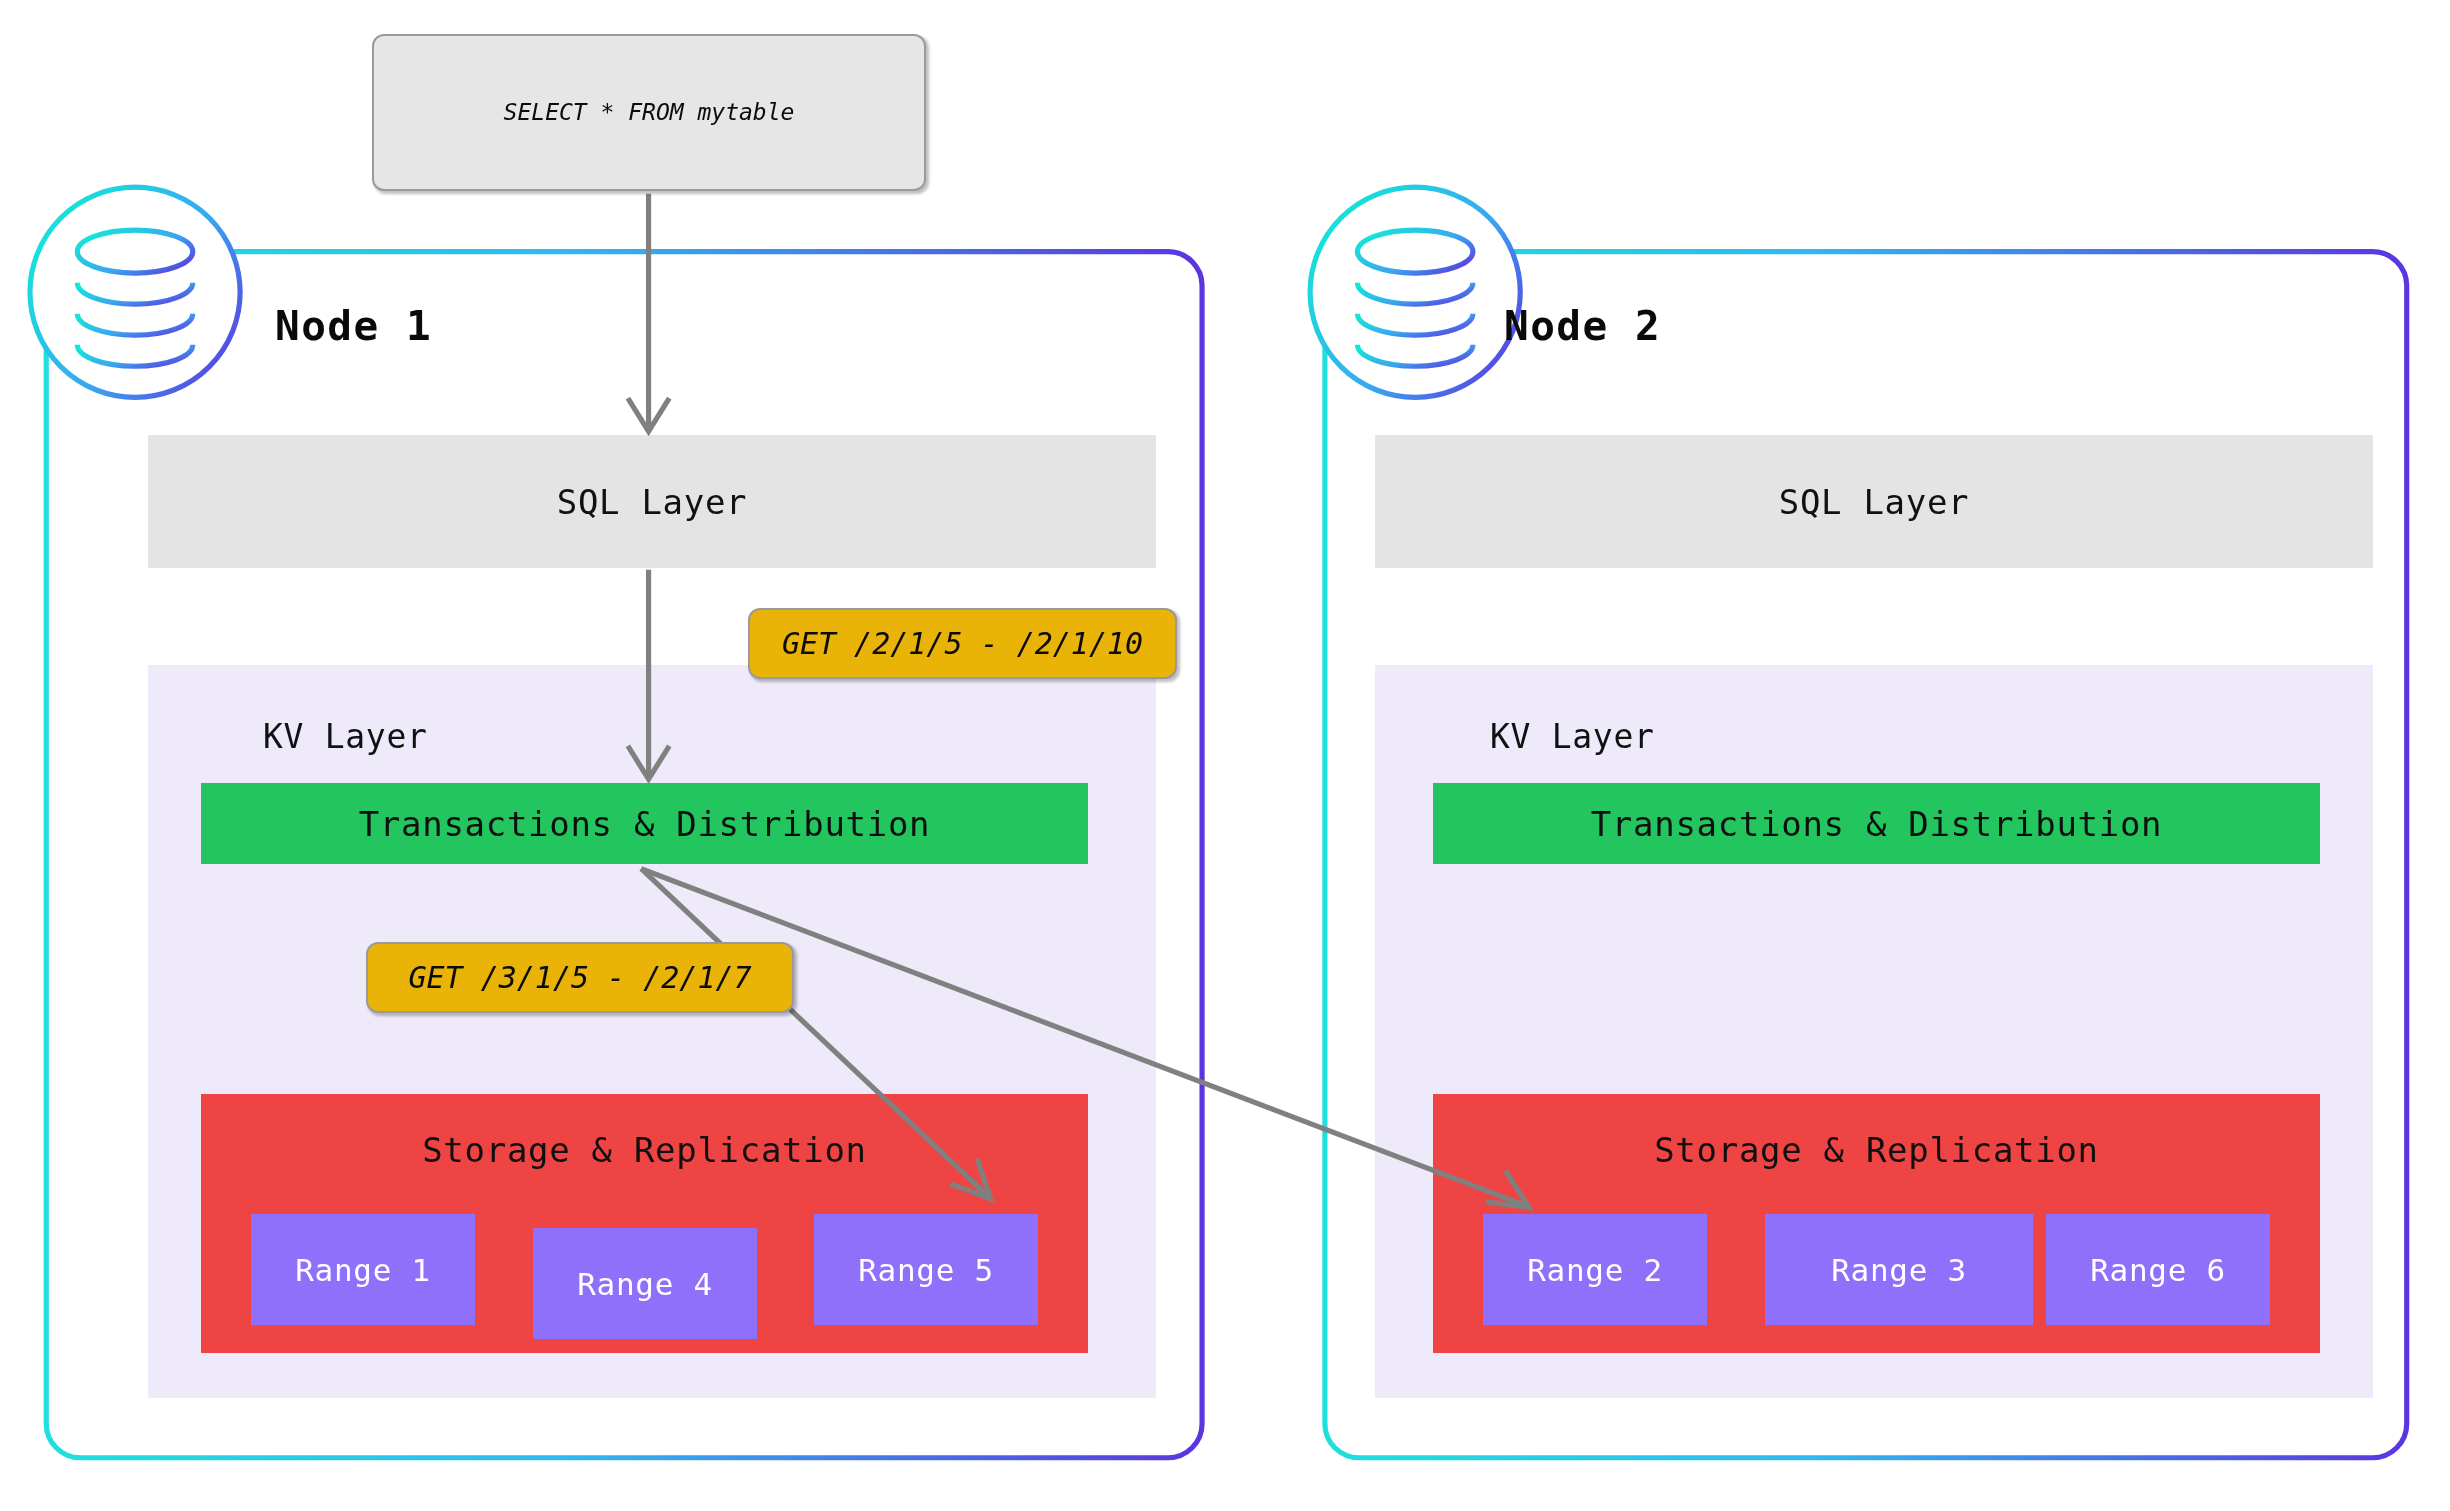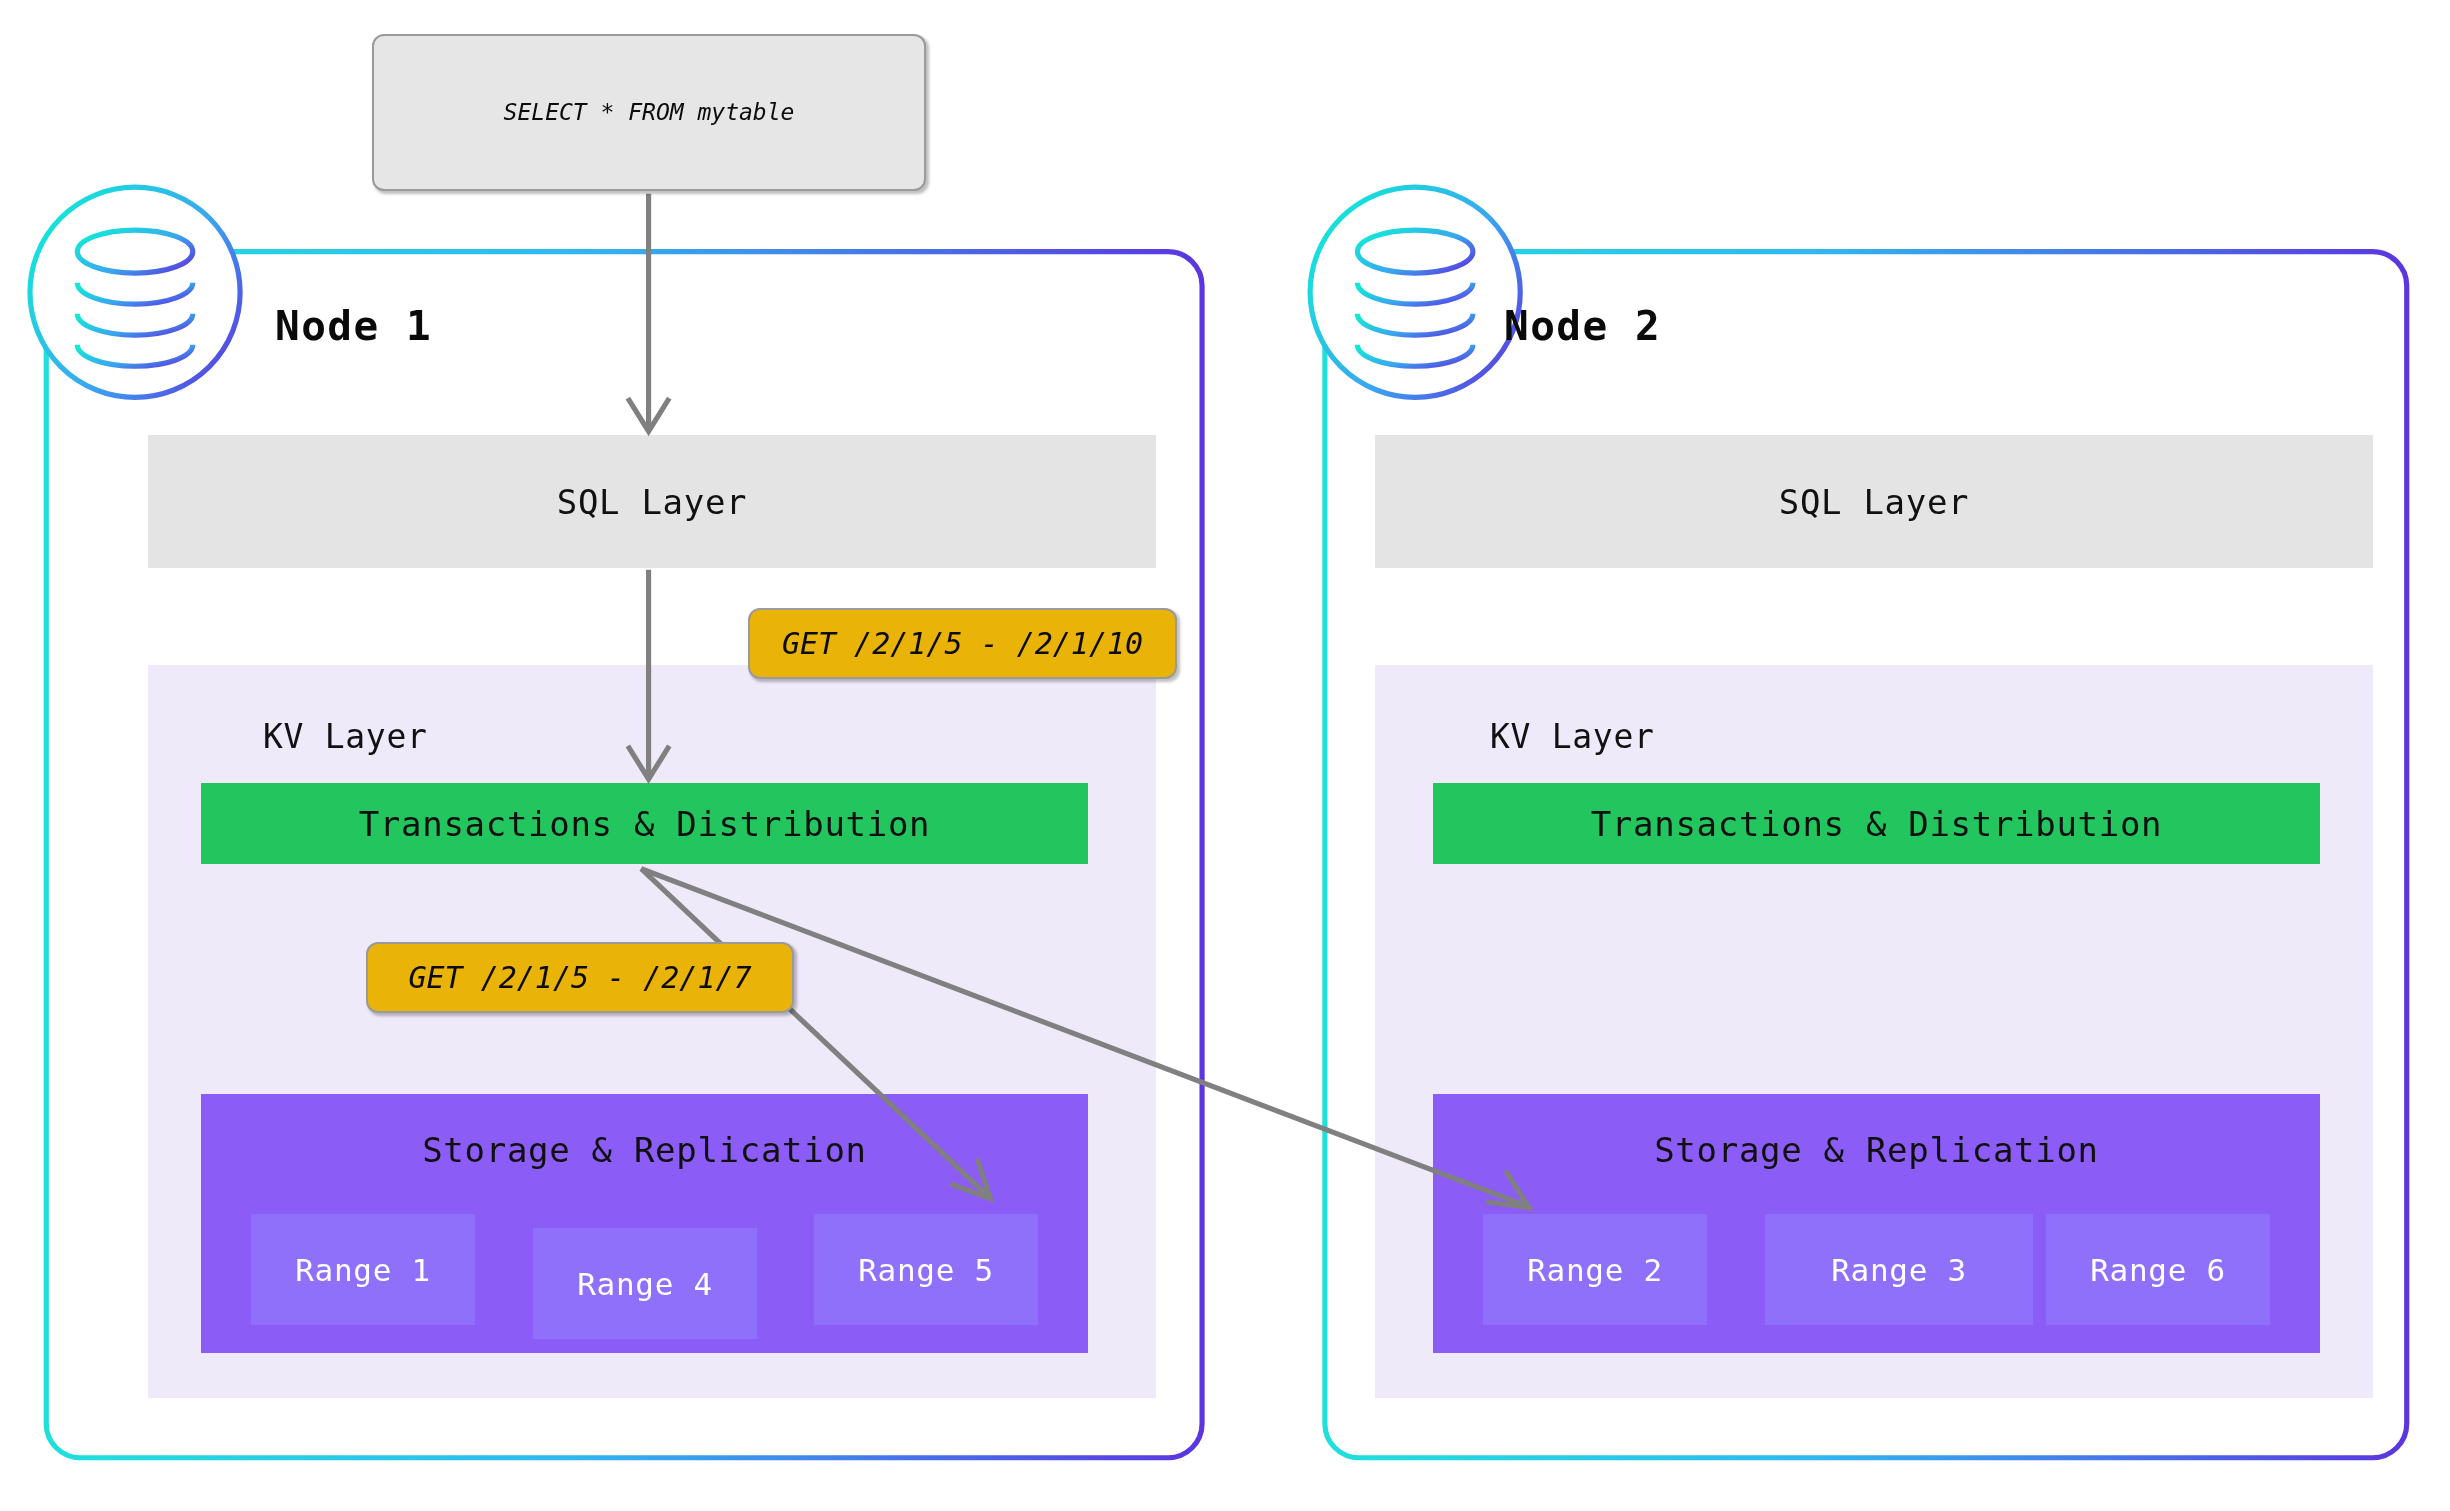--- a/index.html
+++ b/index.html
@@ -81,21 +81,21 @@
     font-family: "DejaVu Sans Mono", "Liberation Mono", monospace;
     font-size: 34px;
     color: #101010;
     letter-spacing: 0.7px;
     white-space: nowrap;
   }
 
   
   .storage-box {
     position: absolute;
-    background: #8b5cf6;
+    background: #ef4444;
   }
   .storage-title {
     position: absolute;
     left: 0; right: 0;
     text-align: center;
     font-family: "DejaVu Sans Mono", "Liberation Mono", monospace;
     font-size: 34px;
     color: #101010;
     letter-spacing: 0.7px;
     white-space: nowrap;
@@ -294,18 +294,18 @@
       <path d="M866,1174 L2058,1628"></path>
       <path d="M2008,1624 L2066,1632 L2034,1582"></path>
     </g>
   </svg>
 
   <div class="callout" style="left:748px; top:608px; width:429px; height:71px;">
     <span>GET /2/1/5 - /2/1/10</span>
   </div>
 
   <div class="callout" style="left:366px; top:942px; width:428px; height:71px;">
-    <span>GET /2/1/5 - /2/1/7</span>
+    <span>GET /3/1/5 - /2/1/7</span>
   </div>
 
 
 </div>
 
 
 </body></html>

